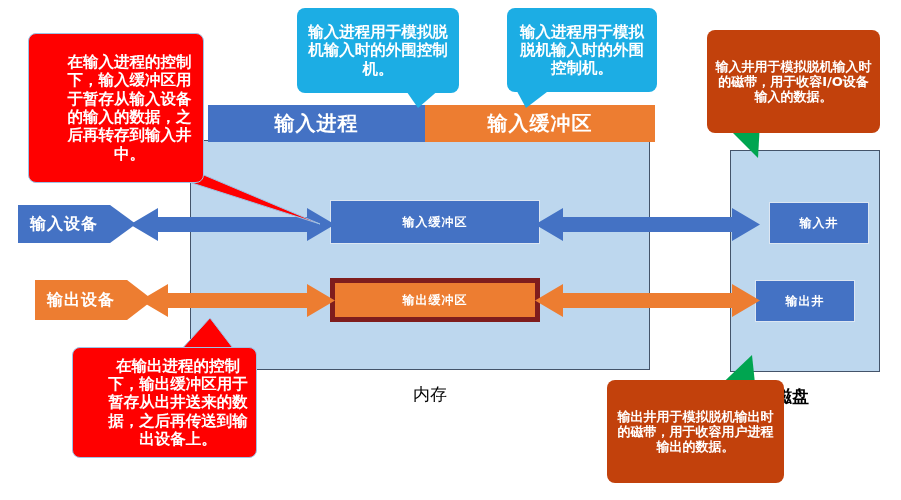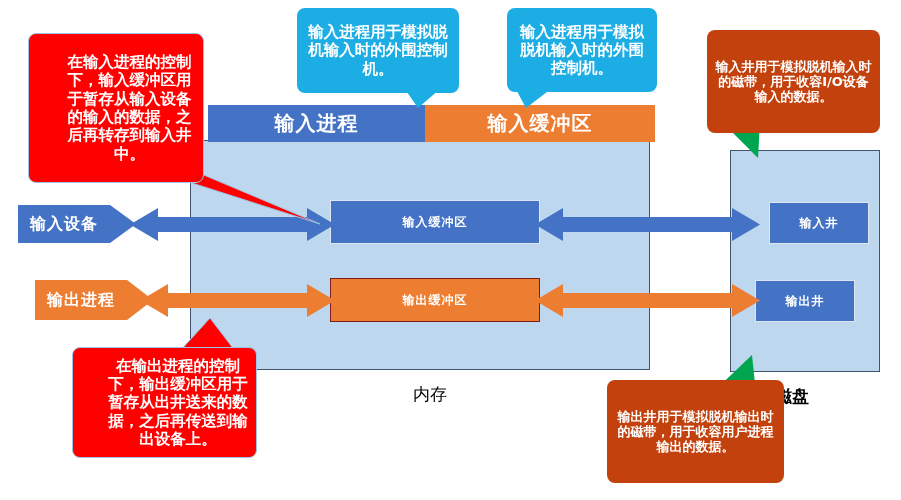--- a/index.html
+++ b/index.html
@@ -52,21 +52,21 @@
     display: flex;
     align-items: center;
     justify-content: center;
     color: #ffffff;
     font-size: 12px;
     font-weight: 700;
     letter-spacing: 1px;
     white-space: nowrap;
   }
   .blk-blue   { background: #4472c4; border: 1px solid #dce6f2; }
-  .blk-orange { background: #ed7d31; border: 1px solid #7f1d1d; }
+  .blk-orange { background: #ed7d31; border: 5px solid #7f1d1d; }
   .blk-blue-plain   { background: #4472c4; }
   .blk-orange-plain { background: #ed7d31; }
 
   
   .pent {
     box-sizing: border-box;
     display: flex;
     align-items: center;
     justify-content: flex-start;
     padding-left: 12px;
@@ -119,21 +119,21 @@
     <span>输入进程</span>
   </div>
   <div class="abs proc proc-out" style="left:425px; top:105px; width:230px; height:37px;">
     <span>输入缓冲区</span>
   </div>
 
   <div class="abs pent blk-blue-plain" style="left:18px; top:205px; width:118px; height:38px;font-family:Liberation Mono, monospace;">
     <span>输入设备</span>
   </div>
   <div class="abs pent blk-orange-plain" style="left:35px; top:280px; width:118px; height:40px;">
-    <span>输出进程</span>
+    <span>输出设备</span>
   </div>
 
   <div class="abs blk blk-blue" style="left:330px; top:200px; width:210px; height:44px;">
     <span>输入缓冲区</span>
   </div>
   <div class="abs blk blk-orange" style="left:330px; top:278px; width:210px; height:44px;">
     <span>输出缓冲区</span>
   </div>
 
   <div class="abs blk blk-blue" style="left:769px; top:202px; width:100px; height:42px;">

